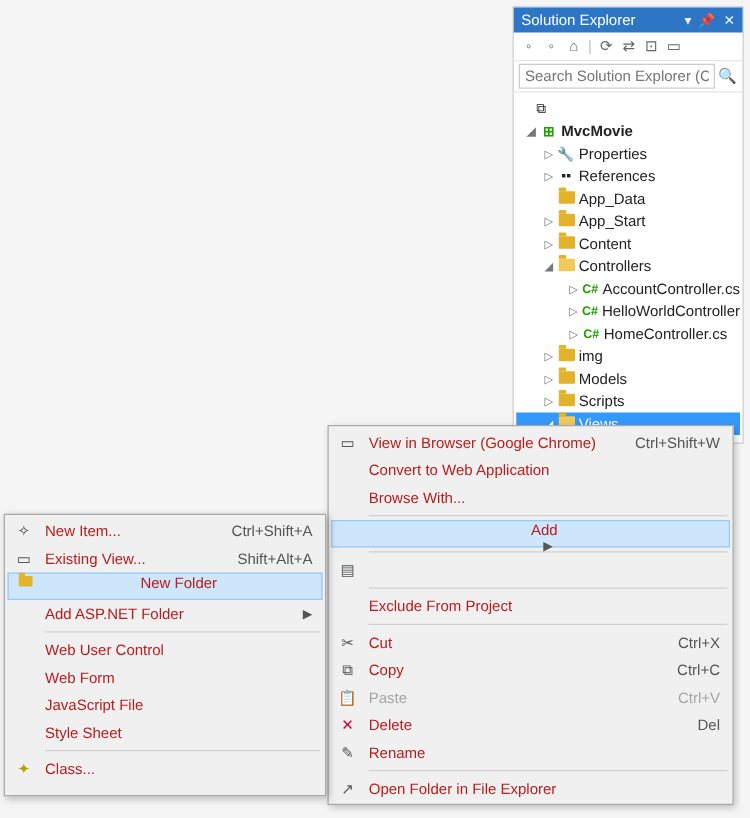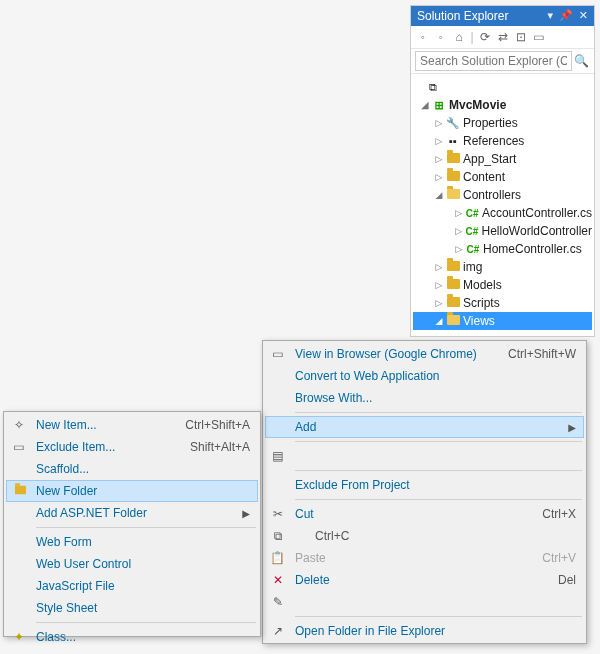--- a/index.html
+++ b/index.html
@@ -22,21 +22,21 @@
     right: 5px;
     width: 185px;
     background: #fff;
     border: 1px solid #ccc;
   }
   .panel-title {
     background: #2d76c5;
     color: #fff;
     padding: 3px 6px;
     display: flex;
-    align-items: flex-start;
+    align-items: center;
     font-size: 12px;
   }
   .panel-title .title { flex: 1; }
   .panel-title .win-icon { margin-left: 6px; font-size: 11px; opacity: .9; }
   .toolbar {
     display: flex;
     align-items: center;
     padding: 3px 4px;
     gap: 2px;
     border-bottom: 1px solid #e5e5e5;
@@ -124,25 +124,25 @@
     background: #f0f0f0;
   }
   .menu-item {
     position: relative;
     display: flex;
     align-items: center;
     height: 22px;
     padding-left: 30px;
     padding-right: 8px;
   }
-  .menu-item.highlighted { background: #cde6fb; border: 1px solid #9ac9ef; height: 22px; padding-left: 29px; padding-right: 7px; }
+  .menu-item.highlighted { background: #cde6fb; border: 1px solid #9ac9ef; height: 22px; padding-left: 29px; padding-right: 7px; flex-direction: column; }
   .menu-item .icon {
     position: absolute; left: 4px; width: 18px; text-align: center; color: #555; font-size: 12px;
   }
-  .menu-item .label { flex: 1; color: #0369a1; }
+  .menu-item .label { flex: 1; color: #b91c1c; }
   .menu-item.disabled .label, .menu-item.disabled .shortcut, .menu-item.disabled .icon { color: #a5a5a5; }
   .menu-item .shortcut { color: #555; margin-left: 20px; text-align: center; }
   .menu-item .arrow { color: #555; font-size: 10px; margin-left: 6px; }
   .menu-sep {
     height: 1px; background: #d0d0d0; margin: 3px 2px 3px 30px;
   }
 
   .menu-main {
     top: 340px;
     left: 262px;
@@ -194,20 +194,25 @@
       <span class="twisty">▷</span>
       <span class="prop-icon">🔧</span>
       <span>Properties</span>
     </div>
     <div class="tree-row" style="padding-left:20px">
       <span class="twisty">▷</span>
       <span class="ref-icon">▪▪</span>
       <span>References</span>
     </div>
     <div class="tree-row" style="padding-left:20px">
+      <span class="twisty"></span>
+      <span class="folder-icon"><span class="folder-glyph"></span></span>
+      <span>App_Data</span>
+    </div>
+    <div class="tree-row" style="padding-left:20px">
       <span class="twisty">▷</span>
       <span class="folder-icon"><span class="folder-glyph"></span></span>
       <span>App_Start</span>
     </div>
     <div class="tree-row" style="padding-left:20px">
       <span class="twisty">▷</span>
       <span class="folder-icon"><span class="folder-glyph"></span></span>
       <span>Content</span>
     </div>
     <div class="tree-row" style="padding-left:20px">
@@ -281,73 +286,72 @@
     <span class="label">Exclude From Project</span>
   </div>
   <div class="menu-sep"></div>
   <div class="menu-item">
     <span class="icon">✂</span>
     <span class="label">Cut</span>
     <span class="shortcut">Ctrl+X</span>
   </div>
   <div class="menu-item">
     <span class="icon">⧉</span>
+    <span class="label">Copy</span>
     <span class="shortcut">Ctrl+C</span>
   </div>
   <div class="menu-item disabled">
     <span class="icon">📋</span>
     <span class="label">Paste</span>
     <span class="shortcut">Ctrl+V</span>
   </div>
   <div class="menu-item">
     <span class="icon" style="color:#c03">✕</span>
     <span class="label">Delete</span>
     <span class="shortcut">Del</span>
   </div>
   <div class="menu-item">
     <span class="icon">✎</span>
+    <span class="label">Rename</span>
   </div>
   <div class="menu-sep"></div>
   <div class="menu-item">
     <span class="icon">↗</span>
     <span class="label">Open Folder in File Explorer</span>
   </div>
 
 </div>
 
 <div class="menu menu-sub">
   <div class="menu-iconcol"></div>
 
   <div class="menu-item">
     <span class="icon">✧</span>
     <span class="label">New Item...</span>
     <span class="shortcut">Ctrl+Shift+A</span>
   </div>
   <div class="menu-item">
     <span class="icon">▭</span>
-    <span class="label">Exclude Item...</span>
+    <span class="label">Existing View...</span>
     <span class="shortcut">Shift+Alt+A</span>
-  </div>
-  <div class="menu-item">
-    <span class="label">Scaffold...</span>
   </div>
   <div class="menu-item highlighted">
     <span class="icon"><span class="folder-glyph" style="transform:scale(.85)"></span></span>
     <span class="label">New Folder</span>
   </div>
   <div class="menu-item">
     <span class="label">Add ASP.NET Folder</span>
     <span class="arrow">▶</span>
   </div>
   <div class="menu-sep"></div>
   <div class="menu-item">
+    <span class="label">Web User Control</span>
+  </div>
+  <div class="menu-item">
     <span class="label">Web Form</span>
-  </div>
-  <div class="menu-item">
-    <span class="label">Web User Control</span>
   </div>
   <div class="menu-item">
     <span class="label">JavaScript File</span>
   </div>
   <div class="menu-item">
     <span class="label">Style Sheet</span>
   </div>
   <div class="menu-sep"></div>
   <div class="menu-item">
     <span class="icon" style="color:#b8a200">✦</span>

